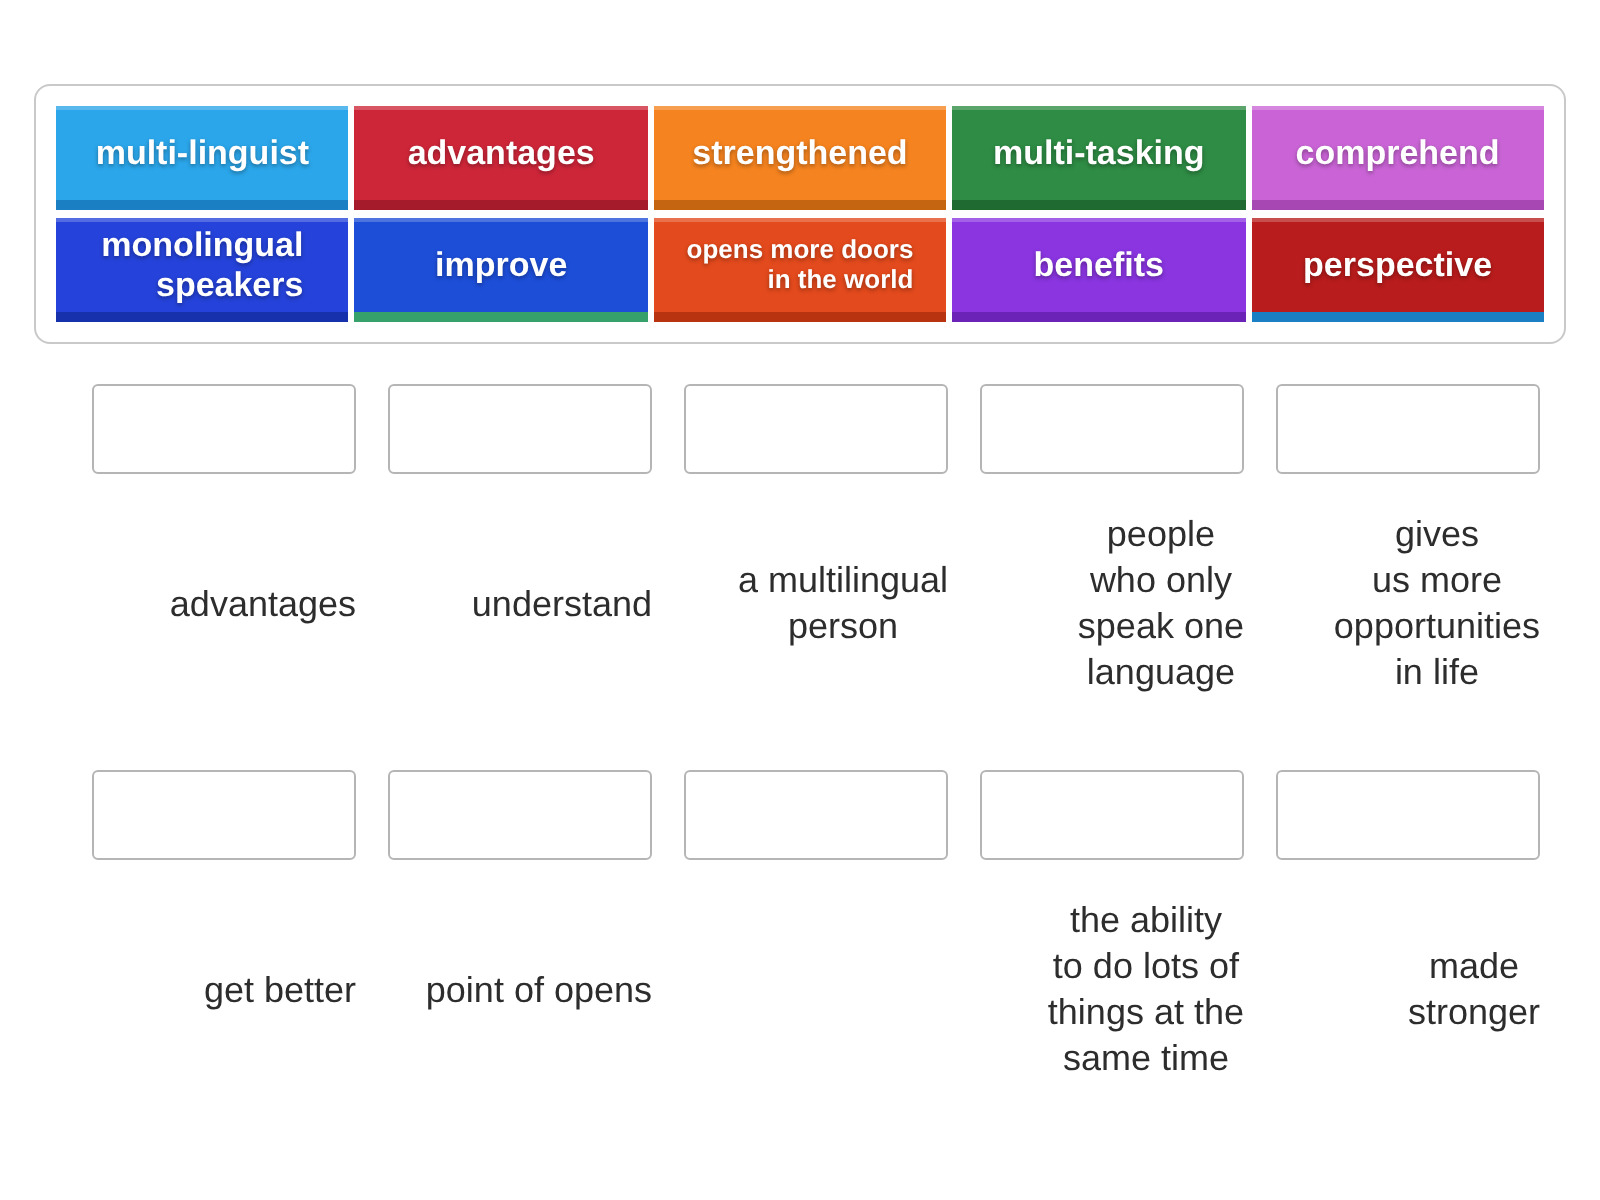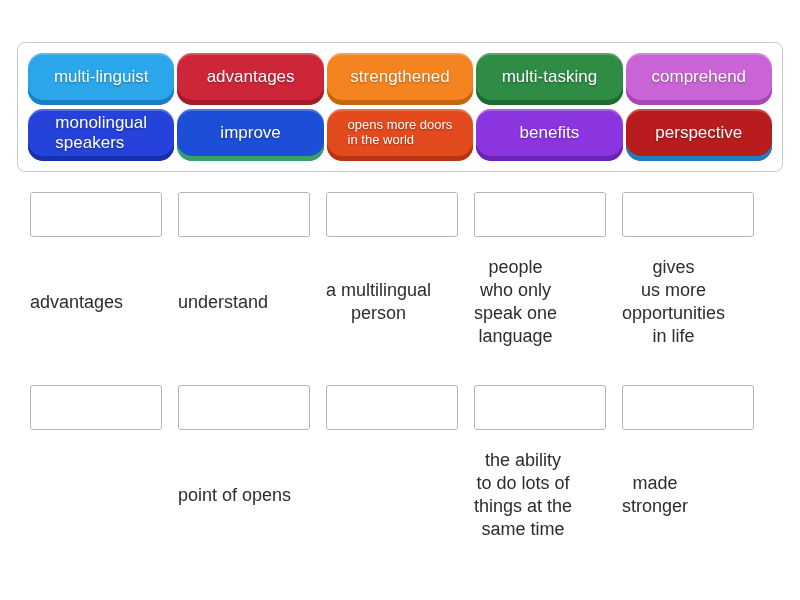--- a/index.html
+++ b/index.html
@@ -23,30 +23,30 @@
     border: 1px solid #c9c9c9;
     border-radius: 8px;
     padding: 10px;
     display: grid;
     grid-template-columns: repeat(5, 1fr);
     gap: 4px 3px;
   }
   .tile {
     height: 52px;
     box-sizing: border-box;
-    border-radius: 15px;
+    border-radius: 0;
     display: flex;
     align-items: center;
     justify-content: center;
     padding: 0 4px 5px 4px;
     color: #ffffff;
-    font-weight: 400;
+    font-weight: 700;
     font-size: 17px;
     line-height: 1.12;
-    text-align: left;
+    text-align: right;
     white-space: pre-line;
     text-shadow: 0 1px 2px rgba(0,0,0,0.35);
     cursor: grab;
   }
   .tile.small {
     font-size: 13px;
   }
 
   
   .match-row {
@@ -54,21 +54,21 @@
     margin: 20px auto 0;
     display: flex;
   }
   .match-row.second {
     margin-top: 18px;
   }
   .match-col {
     width: 148px;
     display: flex;
     flex-direction: column;
-    align-items: flex-start;
+    align-items: flex-end;
   }
   .drop-box {
     box-sizing: border-box;
     width: 132px;
     height: 45px;
     background: #ffffff;
     border: 1px solid #b5b5b5;
     border-radius: 3px;
   }
   .label-zone {
@@ -138,20 +138,23 @@
         <div class="match-label">gives
 us more
 opportunities
 in life</div>
       </div>
     </div>
   </div>
 <div class="match-row second" id="match-row-1">
     <div class="match-col">
       <div class="drop-box"></div>
+      <div class="label-zone">
+        <div class="match-label">get better</div>
+      </div>
     </div>
     <div class="match-col">
       <div class="drop-box"></div>
       <div class="label-zone">
         <div class="match-label">point of opens</div>
       </div>
     </div>
     <div class="match-col">
       <div class="drop-box"></div>
     </div>

